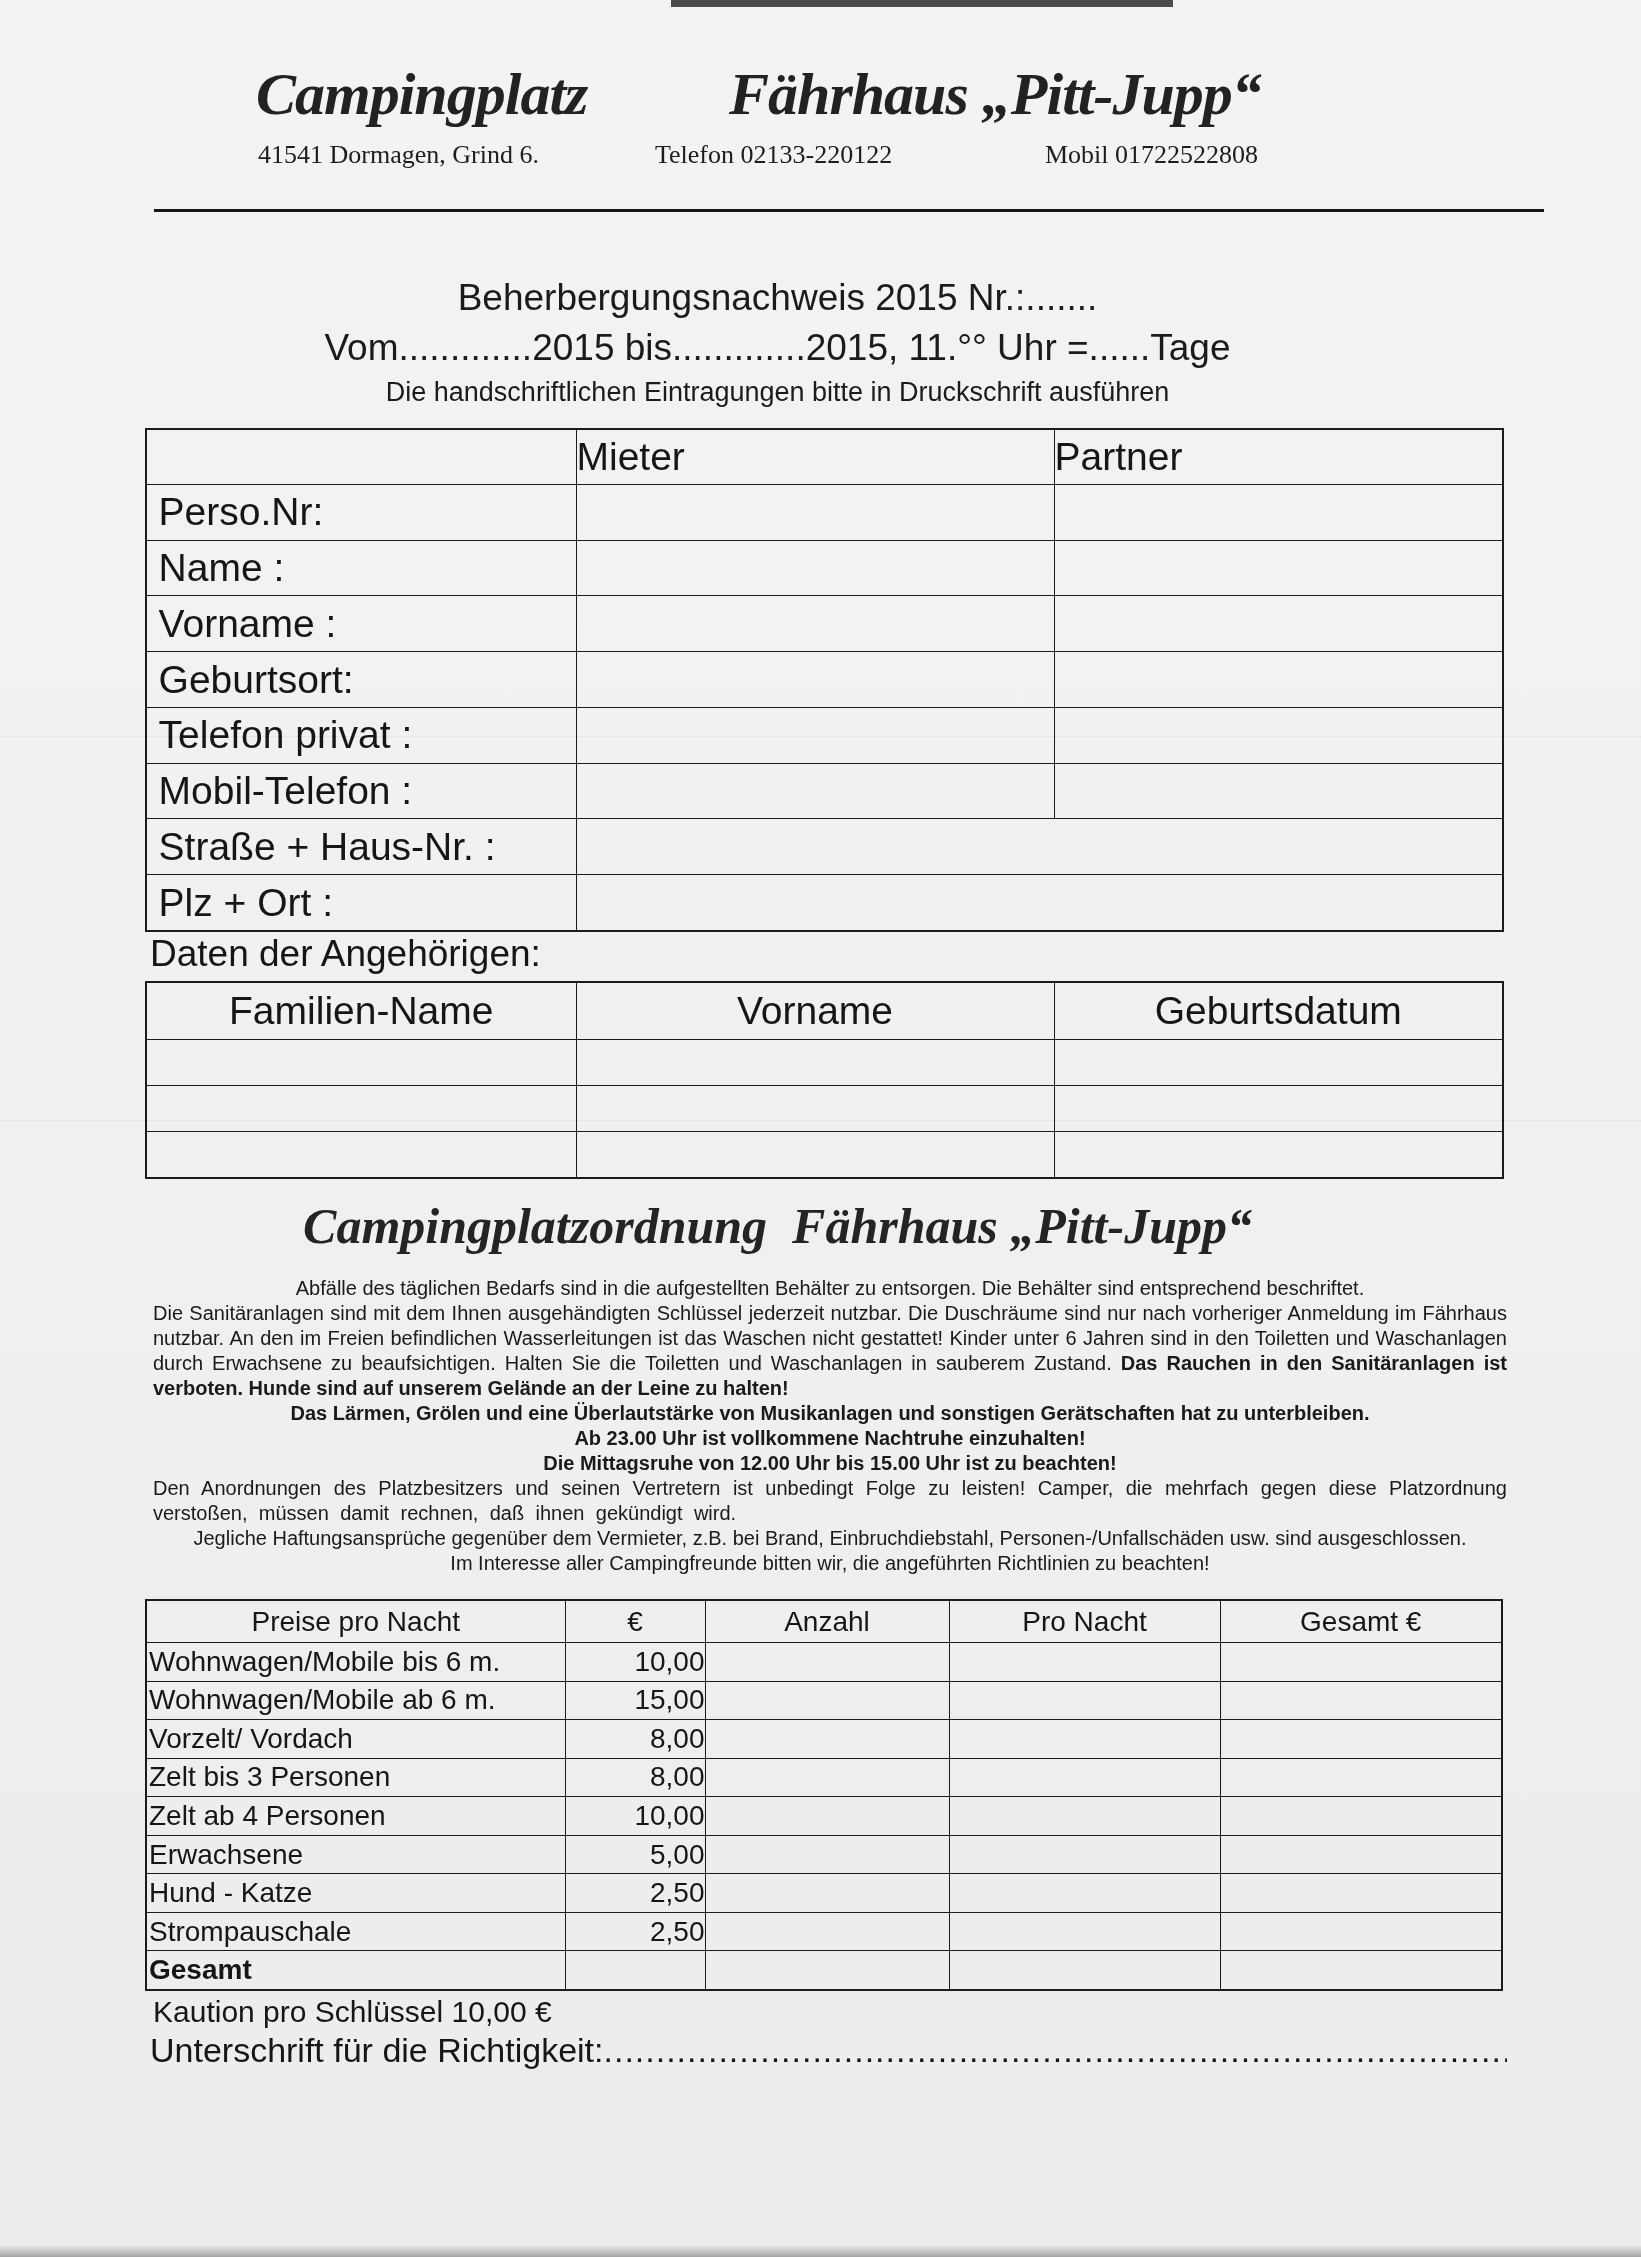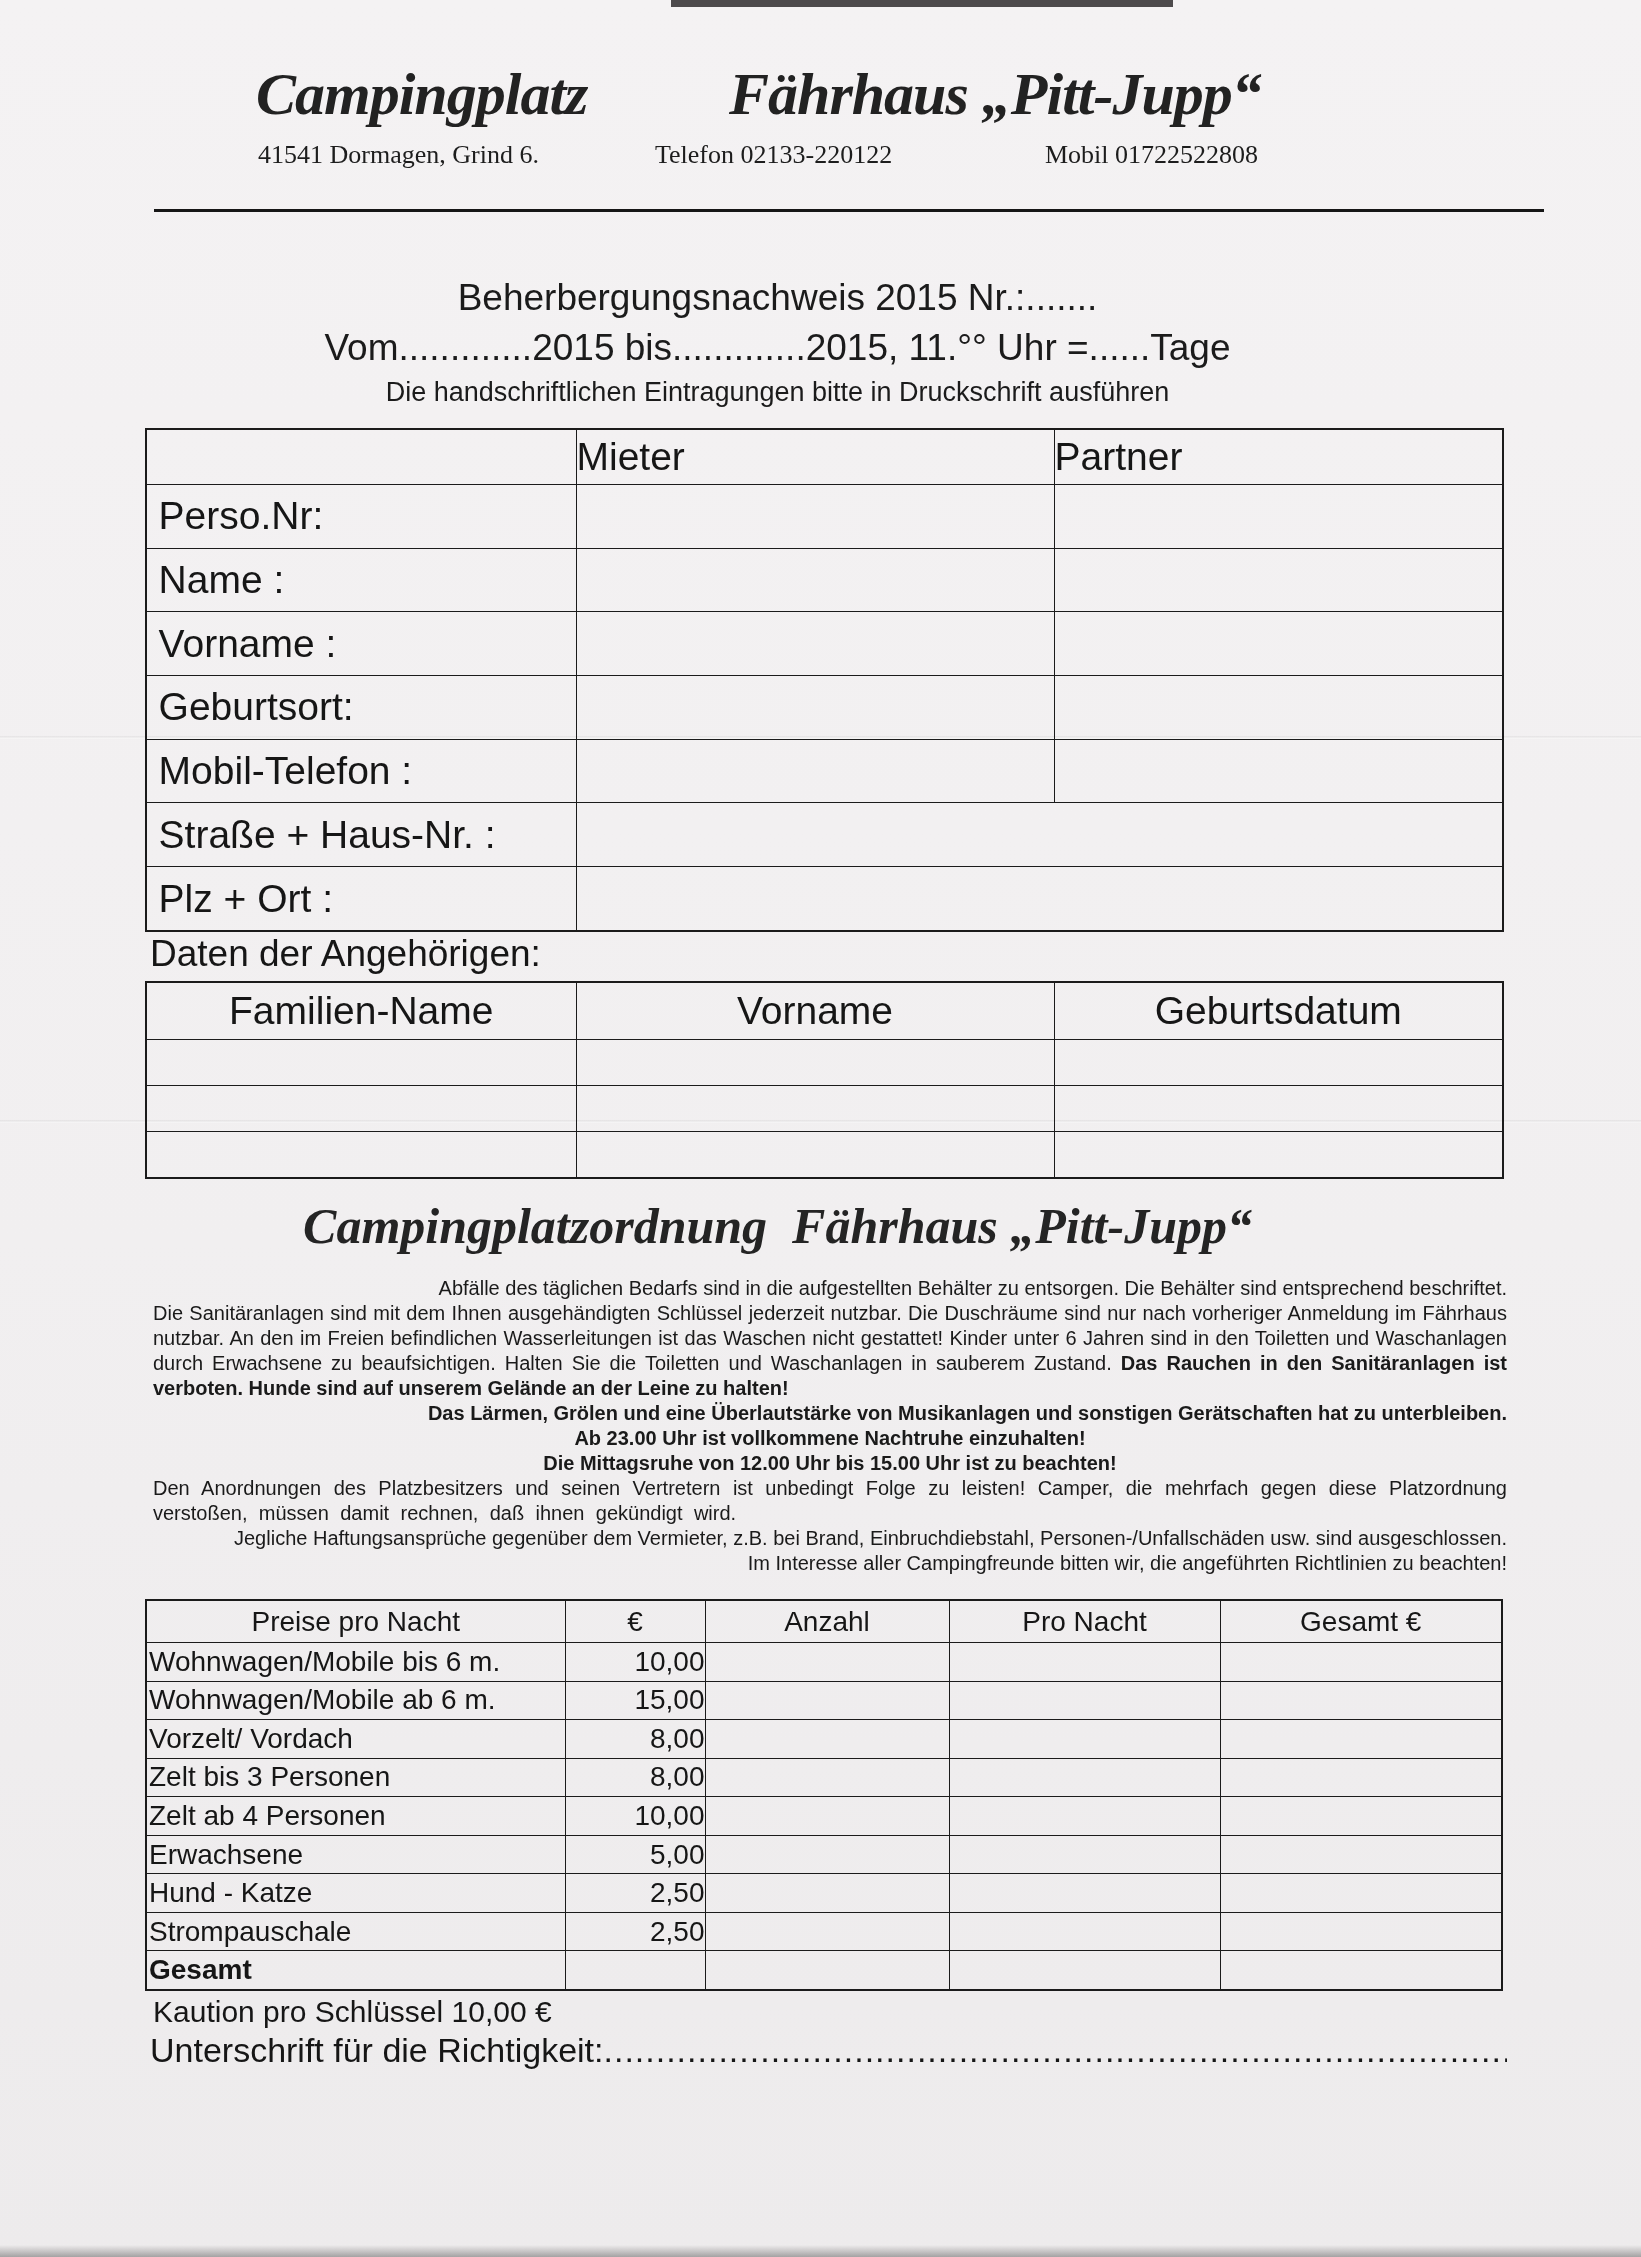--- a/index.html
+++ b/index.html
@@ -31,21 +31,21 @@
   .guest-table th { font-size:39px; text-align:left; height:54px; }
   .guest-table td.row-label { font-size:39px; text-align:left; padding-left:11.6px; }
   .relatives-heading { position:absolute; top:933px; left:150px; font-size:37px; color:#161616; }
   .relatives-table { position:absolute; top:981px; left:145px; width:1357px; height:193px; }
   .relatives-table th { font-size:39px; text-align:center; height:56px;margin-left:32px; }
   .relatives-table td { height:45px; }
   .ordnung-heading { position:absolute; top:1197px; left:145px; width:1265px; text-align:center;
     font-family:"Liberation Serif", serif; font-style:italic; font-weight:bold; font-size:50px; color:#242424; white-space:pre; }
   .rules { position:absolute; top:1276px; left:153px; width:1354px; font-size:20px; line-height:25px; color:#1a1a1a; }
   .rules p { margin:0; }
-  .rules .al-left { text-align:right; }
+  .rules .al-left { text-align:center; }
   .rules .al-center { text-align:center; }
   .rules .al-justify { text-align:justify; }
   .rules .spread { word-spacing:5.8px; }
   .rules b { font-weight:bold; }
   .price-table { position:absolute; top:1599px; left:145px; width:1357px; height:392px; }
   .price-table th { font-size:28px; text-align:center; height:41px; }
   .price-table td { font-size:28px; height:35px; }
   .price-table td.p-label { text-align:left; padding-left:2px; }
   .price-table td.p-price { text-align:right; }
   .price-table tr.total td.p-label { font-weight:bold; }
@@ -100,20 +100,25 @@
           <td class="fill-cell"></td>
           <td class="fill-cell"></td>
         </tr>
         <tr>
           <td class="row-label">Vorname :</td>
           <td class="fill-cell"></td>
           <td class="fill-cell"></td>
         </tr>
         <tr>
           <td class="row-label">Geburtsort:</td>
+          <td class="fill-cell"></td>
+          <td class="fill-cell"></td>
+        </tr>
+        <tr>
+          <td class="row-label">Telefon privat :</td>
           <td class="fill-cell"></td>
           <td class="fill-cell"></td>
         </tr>
         <tr>
           <td class="row-label">Mobil-Telefon :</td>
           <td class="fill-cell"></td>
           <td class="fill-cell"></td>
         </tr>
         <tr>
           <td class="row-label">Straße + Haus-Nr. :</td>

